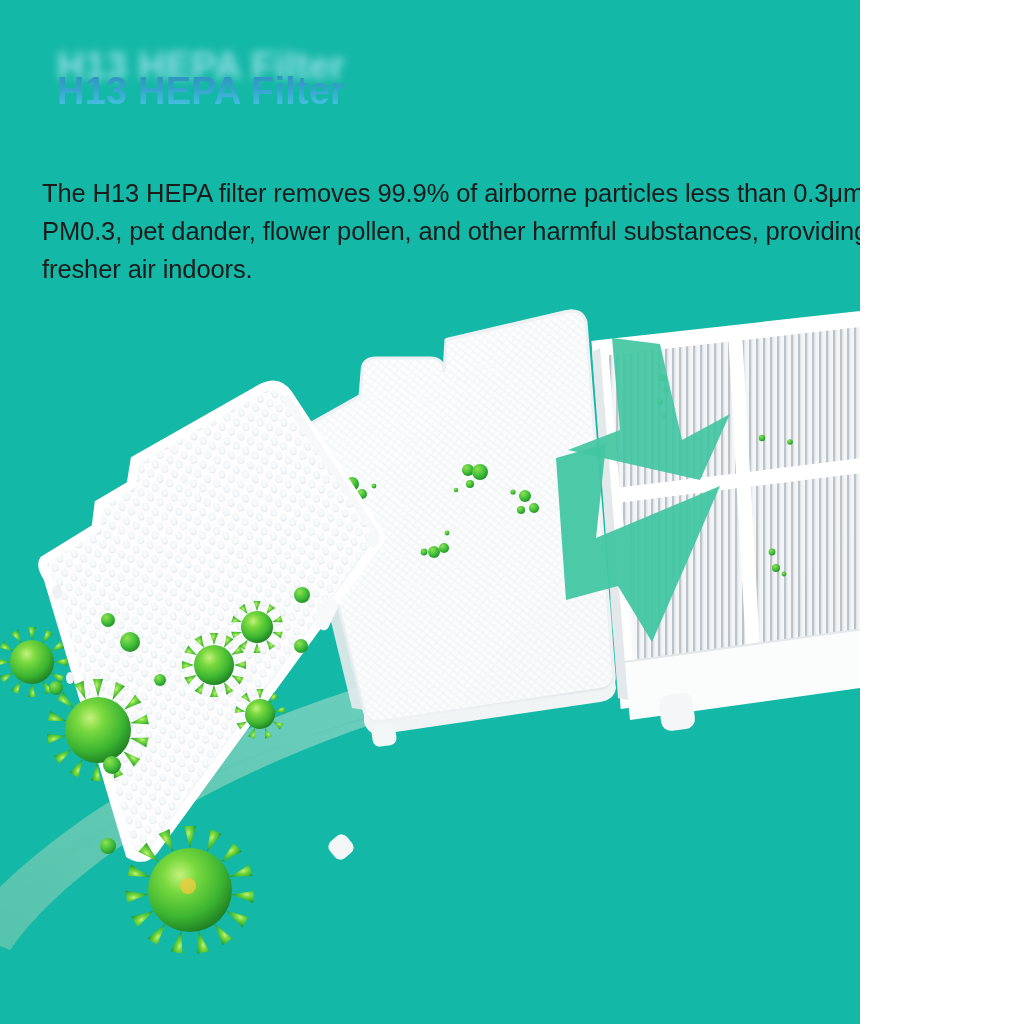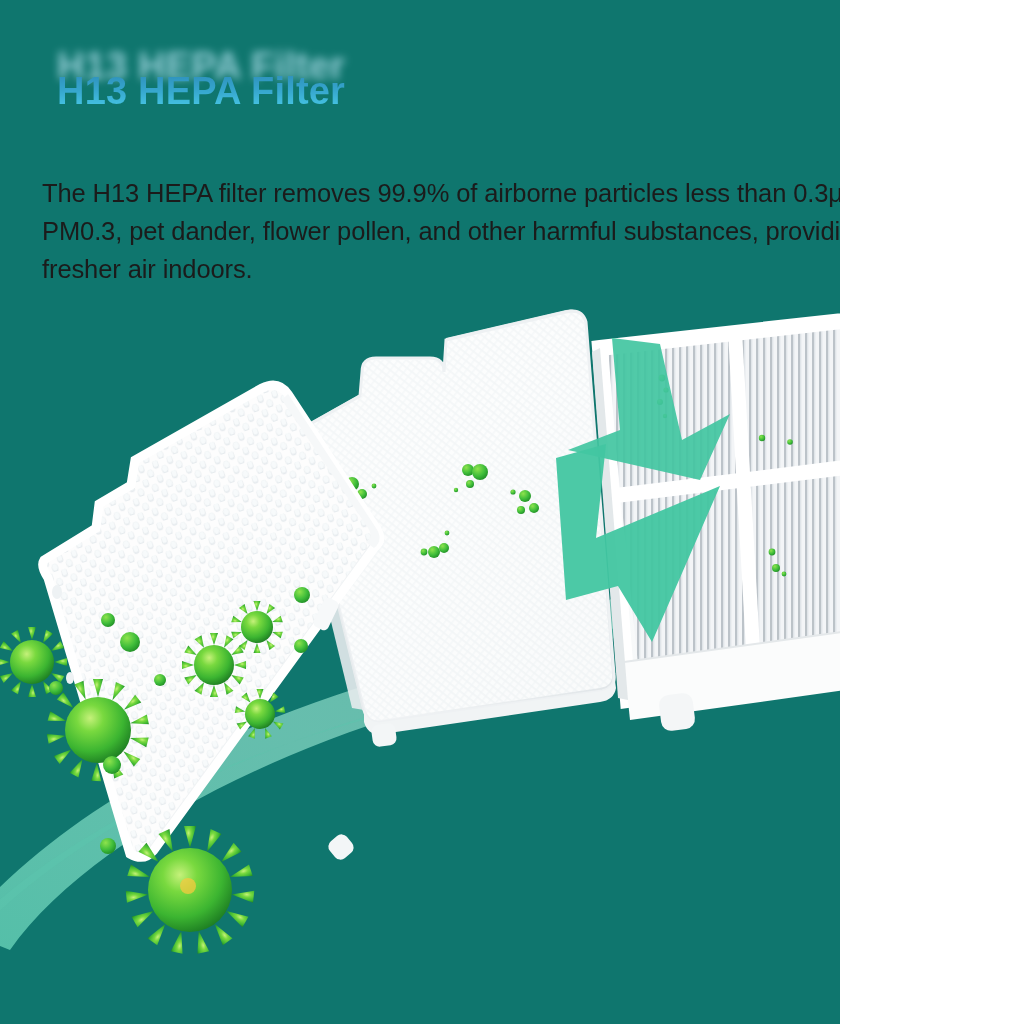--- a/index.html
+++ b/index.html
@@ -8,22 +8,23 @@
     padding: 0;
     background: #ffffff;
   }
   body {
     font-family: "Liberation Sans", sans-serif;
   }
   #page {
     position: relative;
     width: 840px;
     height: 1024px;
-    background: #0f766e;
+    background: #14b8a6;
     overflow: hidden;
+    padding-left: 20px;
   }
 
   
   #headline {
     position: absolute;
     left: 57px;
     top: 45px;
     font-size: 38px;
     font-weight: bold;
     letter-spacing: 0.2px;

